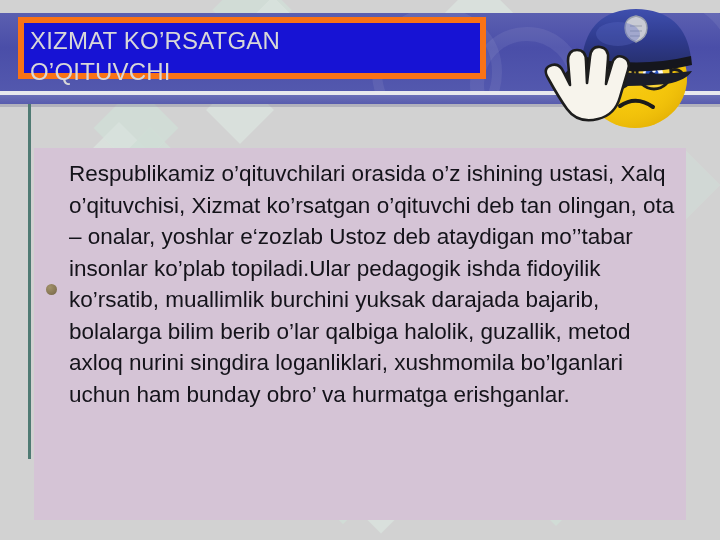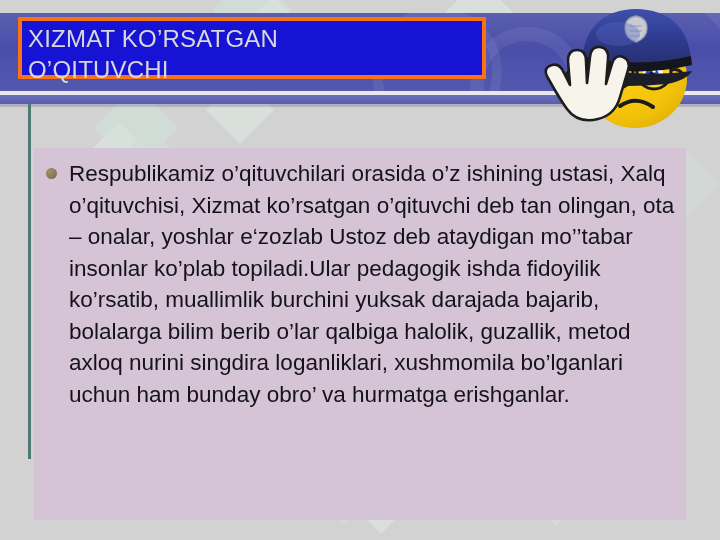--- a/index.html
+++ b/index.html
@@ -82,21 +82,21 @@
     z-index: 3;
   }
 
   .title-box {
     position: absolute;
     left: 18px;
     top: 17px;
     width: 468px;
     height: 62px;
     background: #1713d4;
-    border: 4px solid #f97316;
+    border: 6px solid #f97316;
     box-sizing: border-box;
     z-index: 4;
     display: flex;
     align-items: flex-start;
   }
   .title-text {
     color: #d8d8d8;
     font-size: 24px;
     line-height: 1.28;
     font-weight: normal;
@@ -127,21 +127,21 @@
     background: #d5c4d6;
     z-index: 5;
   }
   .content-inner {
     position: relative;
     z-index: 6;
     padding: 10px 10px 0 4px;
   }
   .bullet-row {
     display: flex;
-    align-items: flex-start;
+    align-items: center;
   }
   .bullet-dot {
     flex: 0 0 auto;
     width: 11px;
     height: 11px;
     border-radius: 50%;
     background: radial-gradient(circle at 35% 32%, #a2926a 0%, #8a7a57 55%, #6f6246 100%);
     margin: 10px 12px 0 8px;
   }
   .body-text {

